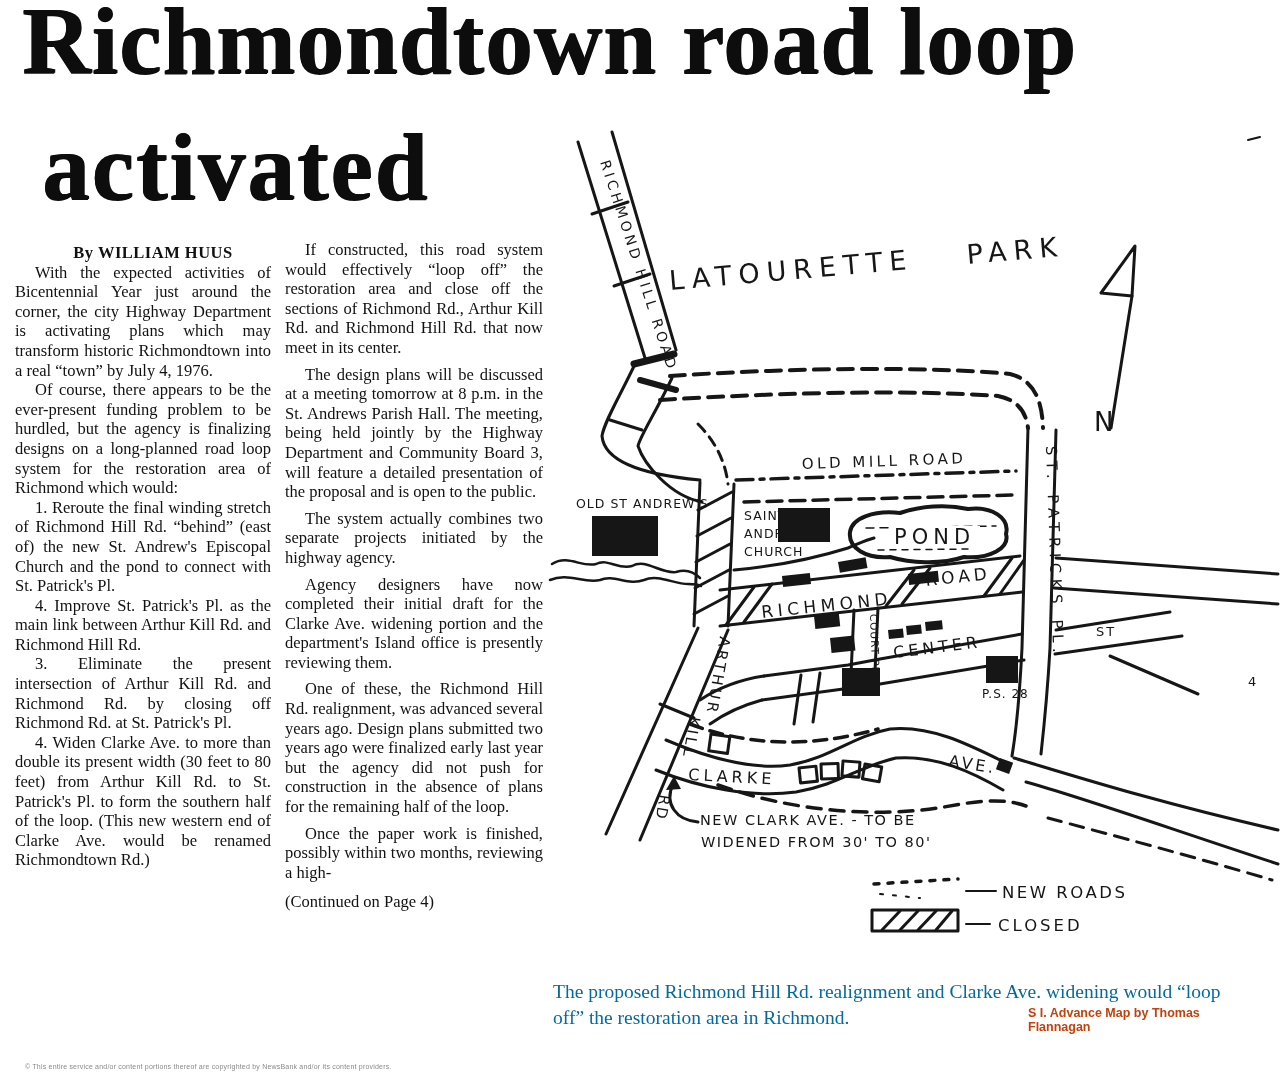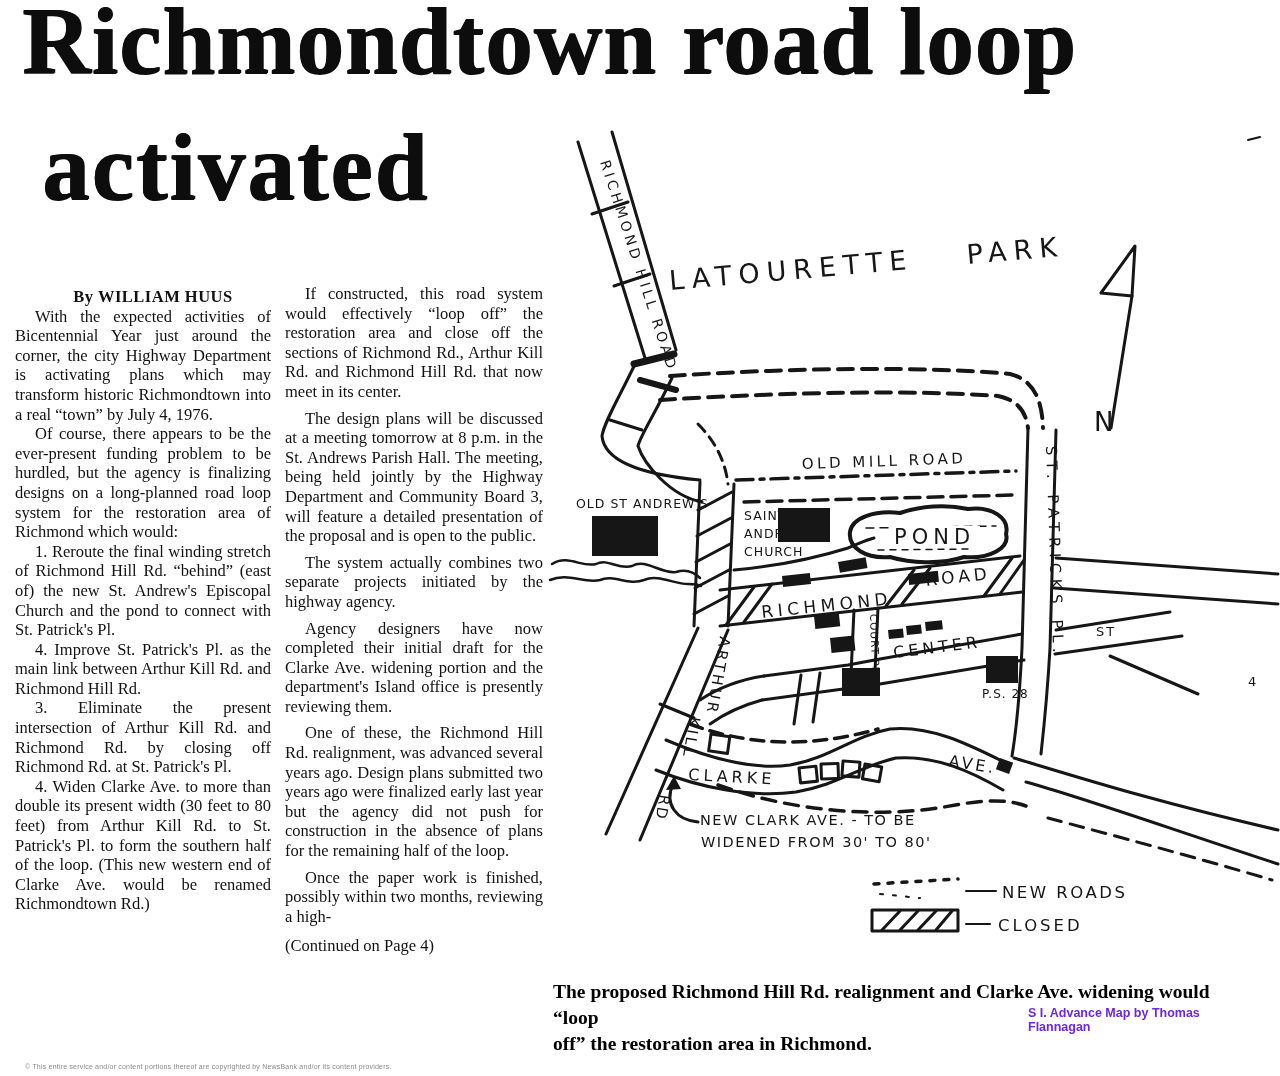--- a/index.html
+++ b/index.html
@@ -4,31 +4,31 @@
 <style>
   html,body{margin:0;padding:0;background:#fff;}
   .page{position:relative;width:1280px;height:1076px;background:#fff;overflow:hidden;
         font-family:"Liberation Serif",serif;color:#111;border-radius:21px;}
   .headline{position:absolute;left:22px;top:-14px;font-size:95px;font-weight:bold;
             letter-spacing:1px;color:#0d0d0d;white-space:nowrap;
             text-shadow:1px 0 0 #0d0d0d, 0 1px 0 #0d0d0d;}
   .headline2{position:absolute;left:42px;top:112px;font-size:95px;font-weight:bold;
             letter-spacing:2px;color:#0d0d0d;white-space:nowrap;
             text-shadow:1px 0 0 #0d0d0d, 0 1px 0 #0d0d0d;text-align:center;}
-  .col{position:absolute;font-size:16.5px;line-height:19.6px;text-align:justify;margin-top:44px;}
+  .col{position:absolute;font-size:16.5px;line-height:19.6px;text-align:justify;}
   .col1{left:15px;top:243px;width:256px;}
   .col2{left:285px;top:240px;width:258px;}
   .byline{text-align:center;font-weight:bold;font-size:16.5px;margin:0 0 8px 0;letter-spacing:.5px;}
   .col1 p{margin:0;text-indent:20px;}
   .col2 p{margin:0 0 7px 0;text-indent:20px;}
   .continued{text-align:left;text-indent:0 !important;margin-top:10px !important;}
-  .caption{position:absolute;left:553px;top:979px;width:700px;font-weight:bold;
-           font-size:19.5px;line-height:26px;color:#000000;}
+  .caption{position:absolute;left:553px;top:979px;width:700px;font-weight:normal;
+           font-size:19.5px;line-height:26px;color:#0369a1;}
   .credit{position:absolute;left:1028px;top:1006px;width:230px;font-family:"Liberation Sans",sans-serif;
-          font-weight:bold;font-size:12.5px;color:#6d28d9;}
+          font-weight:bold;font-size:12.5px;color:#c2410c;}
   .copyright{position:absolute;left:25px;top:1063px;font-family:"Liberation Sans",sans-serif;
              font-size:7px;color:#8a8a8a;letter-spacing:.2px;}
   .mapsvg{position:absolute;left:548px;top:128px;width:732px;height:836px;}
   .mapsvg text{font-family:"DejaVu Sans",sans-serif;fill:#161616;stroke:none;}
 </style>
 </head>
 <body>
 
 <div class="page">
 

